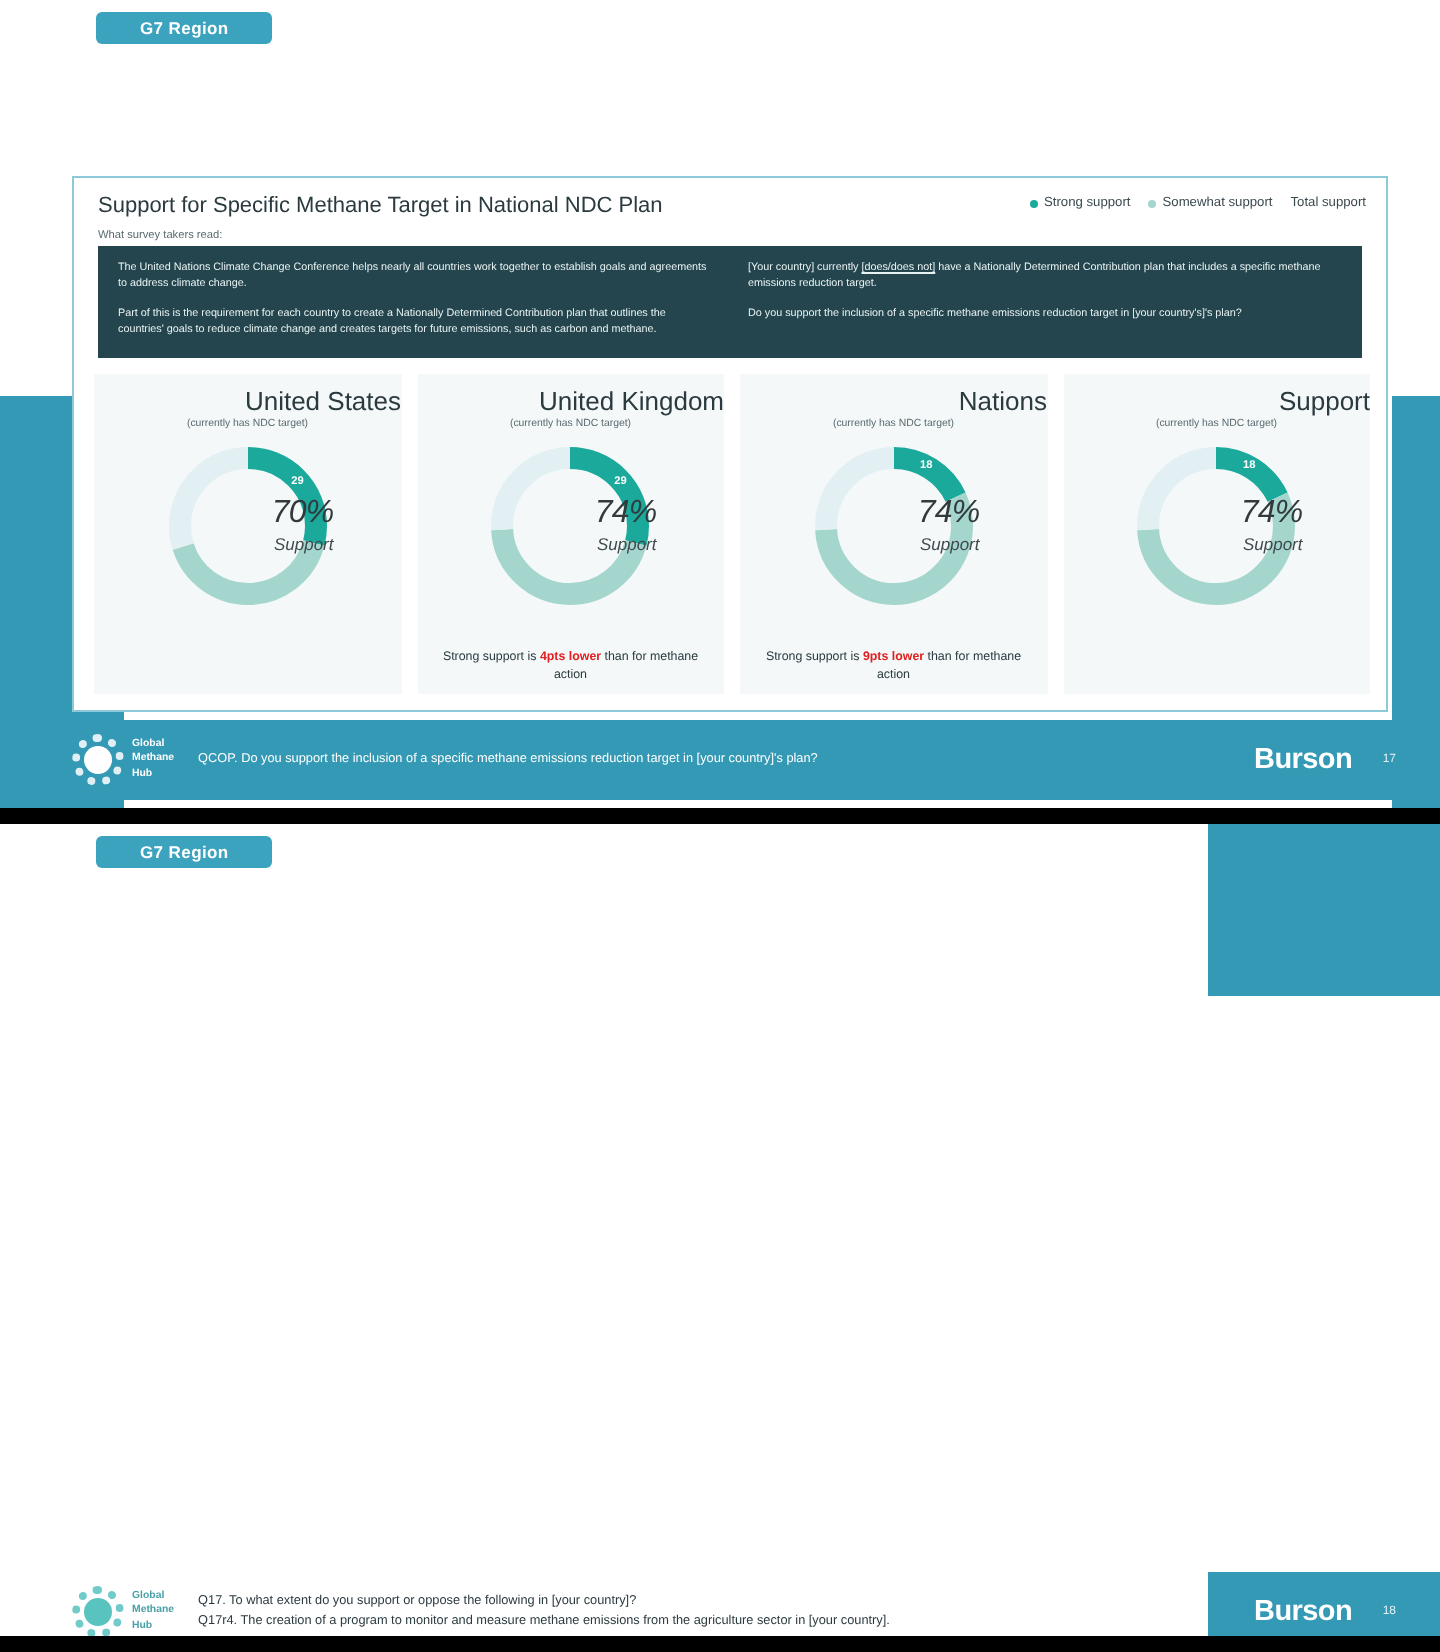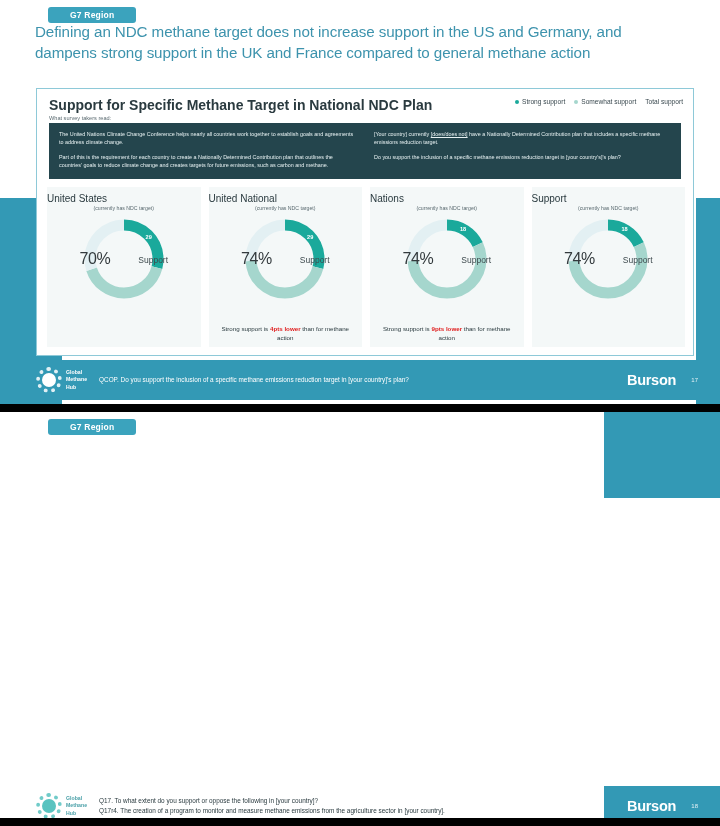--- a/index.html
+++ b/index.html
@@ -60,21 +60,21 @@
   
   .card {
     position: absolute;
     background: #ffffff;
     border: 1px solid #8ec9d8;
   }
   #card1 { left: 36px; top: 88px; width: 658px; height: 268px; }
 
   .card-title {
     position: absolute; left: 12px; top: 8px;
-    font-size: 14px; color: #2a3a3f; font-weight: 700;
+    font-size: 11px; color: #2a3a3f; font-weight: 400;
   }
 
   
   .legend {
     position: absolute; right: 10px; top: 9px;
     display: flex; align-items: center; gap: 9px;
     font-size: 6.6px; color: #3b4a50;
   }
   .legend .li { display: flex; align-items: center; gap: 3px; }
   .dot { width: 4px; height: 4px; border-radius: 50%; display: inline-block; }
@@ -102,33 +102,33 @@
     position: absolute; left: 10px; top: 98px;
     width: 638px; height: 160px;
     display: flex; gap: 8px;
   }
   .panel {
     flex: 1; background: #f4f8f8;
     position: relative;
     padding-top: 6px;
   }
   .panel-title {
-    text-align: left; font-size: 10px; color: #2a3a3f; font-weight: 400;
+    text-align: right; font-size: 13px; color: #2a3a3f; font-weight: 400;
   }
   .panel-sub {
     text-align: center; font-size: 5.2px; color: #5a6a70; margin-top: 1px;
   }
   .donut-wrap {
     display: flex; justify-content: center; margin-top: 5px;
   }
   .donut { position: relative; width: 86px; height: 86px; }
   .donut svg { transform: rotate(-90deg); display: block; }
   .donut-center {
     position: absolute; inset: 0;
-    display: flex; align-items: center; justify-content: center;
+    display: flex; flex-direction: column; align-items: flex-end; justify-content: center; font-style: italic;
   }
   .donut-pct { font-size: 16px; color: #333a3d; letter-spacing: -.4px; line-height: 1; }
   .donut-lab { font-size: 8.5px; color: #3e4a4e; margin-top: 2px; padding-left: 28px; }
   .arc-label {
     position: absolute; font-size: 5.6px; font-weight: bold; color: #ffffff;
   }
   .panel-note {
     position: absolute; left: 6px; right: 6px; bottom: 5px;
     text-align: center; font-size: 6.2px; color: #2a3a3f; line-height: 1.35;
   }
@@ -183,21 +183,20 @@
 
   <div class="slide" id="slide1">
 
     <div class="teal-left-band"></div>
     <div class="teal-right-band"></div>
 
     <div class="badge-wrap">
       <span class="badge">G7 Region</span>
     </div>
 
-    <div class="headline">Defining an NDC methane target does not increase support in the US and Germany, and dampens strong support in the UK and France compared to general methane action</div>
 
     <div class="card" id="card1">
 
       <div class="card-title">Support for Specific Methane Target in National NDC Plan</div>
 
       <div class="legend">
         <span class="li">
           <span class="dot strong"></span>
           <span>Strong support</span>
         </span>
@@ -236,21 +235,21 @@
                 </svg>
                 <div class="arc-label" style="left: 64.8653px; top: 18.1612px;">29</div>
                 <div class="donut-center">
                   <div class="donut-pct">70%</div>
                   <div class="donut-lab">Support</div>
                 </div>
               </div>
             </div>
           </div>
           <div class="panel">
-            <div class="panel-title">United National</div>
+            <div class="panel-title">United Kingdom</div>
             <div class="panel-sub">(currently has NDC target)</div>
             <div class="donut-wrap">
               <div class="donut">
                 <svg width="86" height="86" viewBox="0 0 86 86">
                   <circle cx="43" cy="43" r="34" fill="none" stroke="#1aa99b" stroke-width="11" stroke-dasharray="61.95220712879072 151.67609331531523" stroke-dashoffset="0"></circle>
                   <circle cx="43" cy="43" r="34" fill="none" stroke="#a5d6cd" stroke-width="11" stroke-dasharray="96.13273519984767 117.49556524425827" stroke-dashoffset="-61.95220712879072"></circle>
                   <circle cx="43" cy="43" r="34" fill="none" stroke="#e3f0f3" stroke-width="11" stroke-dasharray="55.54335811546755 158.0849423286384" stroke-dashoffset="-158.0849423286384"></circle>
                 </svg>
                 <div class="arc-label" style="left: 64.8653px; top: 18.1612px;">29</div>
                 <div class="donut-center">

